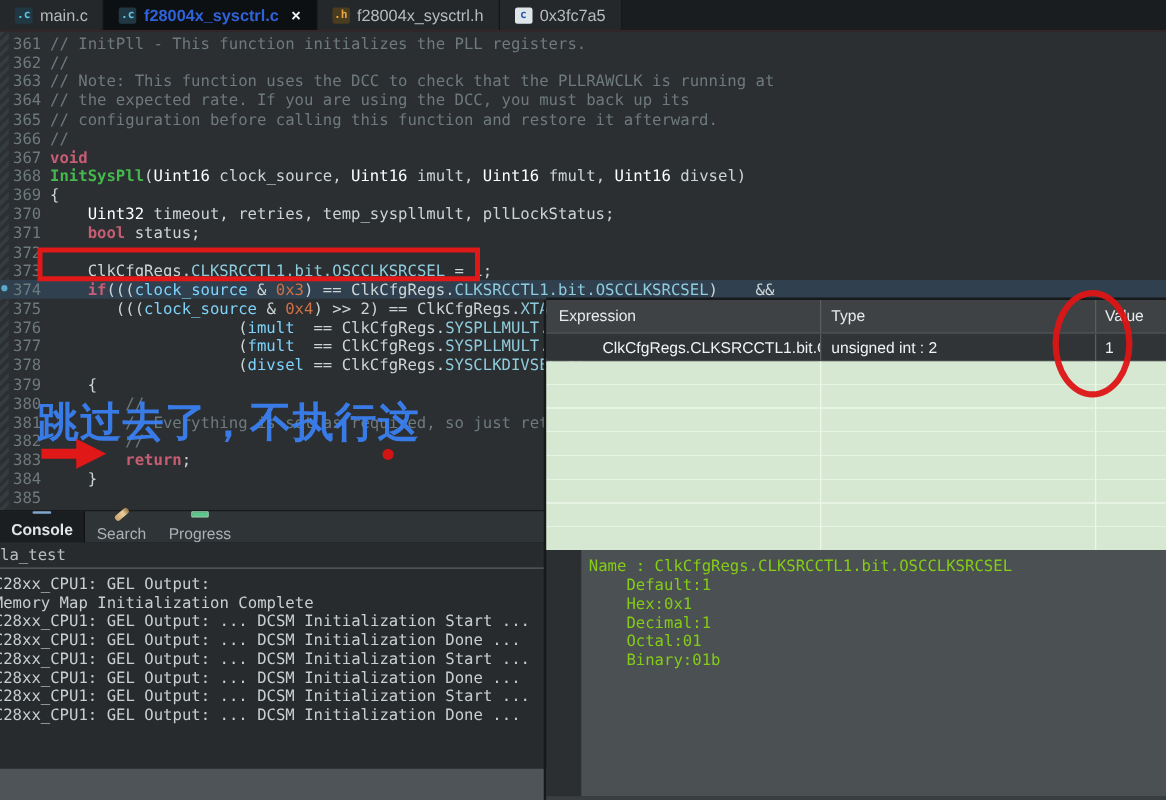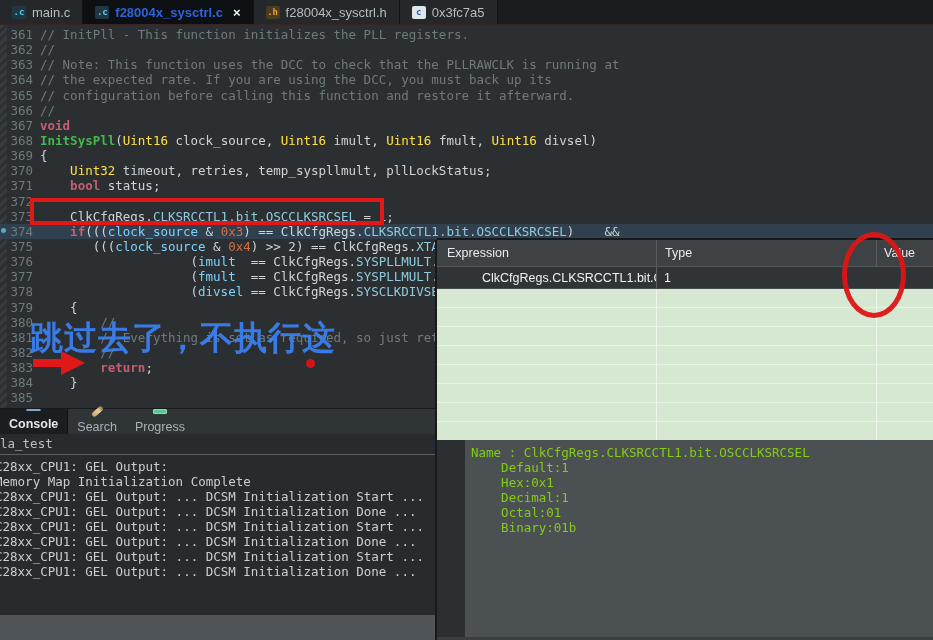--- a/index.html
+++ b/index.html
@@ -23,21 +23,21 @@
   #editor{position:absolute;left:0;top:25px;width:933px;height:383px;background:#2c2f31;
           overflow:hidden;z-index:1;}
   #margin-strip{position:absolute;left:0;top:0;width:7px;height:100%;
       background:repeating-linear-gradient(135deg,#353c40 0 3px,#2c3033 3px 6px);}
   #code-lines{position:absolute;left:0;top:2px;width:100%;}
   .cl{display:flex;height:15.15px;line-height:15.15px;font:12.5px "DejaVu Sans Mono",monospace;
       padding-left:2px;}
   .cl .ln{width:31px;min-width:31px;text-align:right;padding-right:7px;color:#6d7a7e;}
   .cl .ct{white-space:pre;}
   .cl.hl{background:#30404f;}
-  .tk-cmt{color:#6e7a7d}.tk-kw{color:#c75d74;font-weight:bold}.tk-ty{color:#fde047}
+  .tk-cmt{color:#6e7a7d}.tk-kw{color:#c75d74;font-weight:bold}.tk-ty{color:#ffffff}
   .tk-fn{color:#44b84e;font-weight:bold}.tk-var{color:#7dd3fc}.tk-mem{color:#8ecbdd}
   .tk-num{color:#cf7046}.tk-pl{color:#ccd4d6}
   #bp-dot{position:absolute;left:1px;top:203px;width:5px;height:5px;border-radius:50%;
           background:#58a8c8;}
 
   
   #console-tabbar{position:absolute;left:0;top:408px;width:437px;height:25px;background:#2f3437;
       border-top:1px solid #17191b;border-bottom:1px solid #17191b;display:flex;align-items:stretch;z-index:3;}
   .ctab{display:flex;align-items:center;gap:6px;padding:0 9px;font-size:12.5px;color:#aab1b4;flex-direction:column;}
   .ctab.active{background:#1b1e21;color:#e2e6e8;font-weight:bold;border-right:1px solid #101214;}
@@ -259,20 +259,21 @@
         <svg width="13" height="10" viewBox="0 0 13 10">
           <circle cx="2" cy="3" r="1.3" fill="#8b9bb0"></circle>
             <circle cx="6.5" cy="3" r="1.3" fill="#8b9bb0"></circle>
           <circle cx="11" cy="3" r="1.3" fill="#8b9bb0"></circle>
             <circle cx="2" cy="7.5" r="1.3" fill="#8b9bb0"></circle>
           <circle cx="6.5" cy="7.5" r="1.3" fill="#8b9bb0"></circle>
             <circle cx="11" cy="7.5" r="1.3" fill="#8b9bb0"></circle>
         </svg>
         <span>ClkCfgRegs.CLKSRCCTL1.bit.OSC</span>
       </div>
+      <div class="wcol1">unsigned int : 2</div>
       <div class="wcol2">1</div>
     </div>
     <div id="watch-green">
       <div class="gsep" style="left:219px"></div>
       <div class="gsep" style="left:439px"></div>
     </div>
     <div id="watch-detail">
         <div class="dline">Name : ClkCfgRegs.CLKSRCCTL1.bit.OSCCLKSRCSEL</div>
         <div class="dline">    Default:1</div>
         <div class="dline">    Hex:0x1</div>

